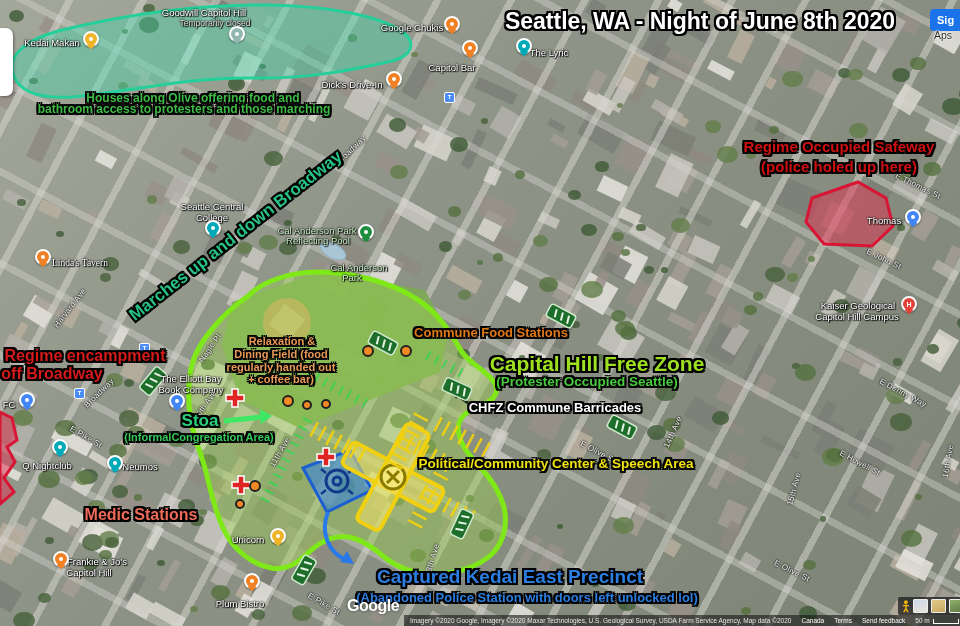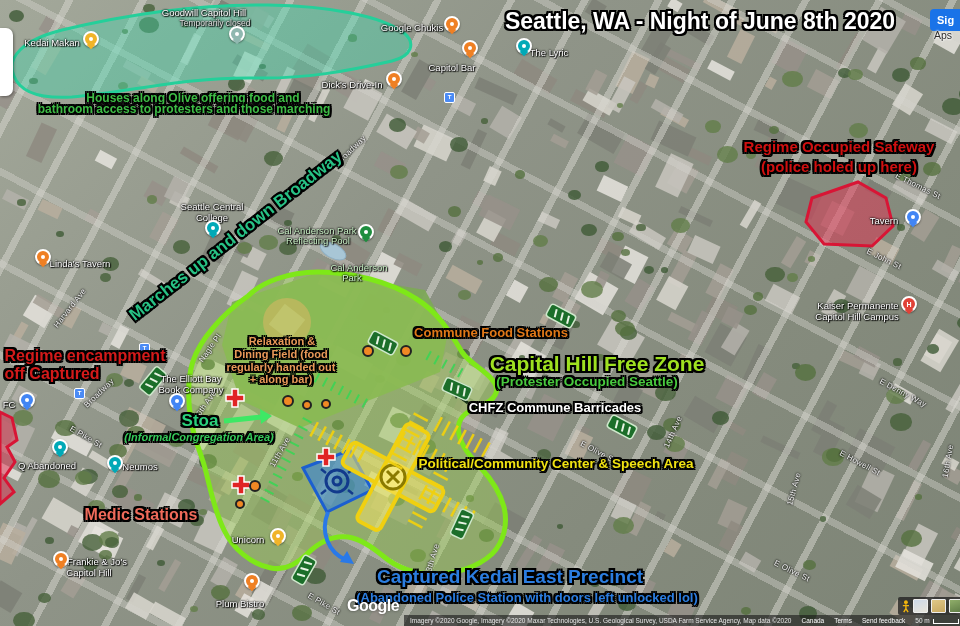--- a/index.html
+++ b/index.html
@@ -708,32 +708,32 @@
       <div class="maplabel " style="left: 412px; top: 27px;">Google Chukis</div>
       <div class="maplabel " style="left: 549px; top: 52px;">The Lyric</div>
       <div class="maplabel " style="left: 452px; top: 67px;">Capitol Bar</div>
       <div class="maplabel " style="left: 352px; top: 84px;">Dick's Drive-In</div>
       <div class="maplabel " style="left: 212px; top: 206px;">Seattle Central</div>
       <div class="maplabel " style="left: 212px; top: 217px;">College</div>
       <div class="maplabel park" style="left: 317px; top: 230px;">Cal Anderson Park</div>
       <div class="maplabel park" style="left: 318px; top: 240px;">Reflecting Pool</div>
       <div class="maplabel park" style="left: 359px; top: 267px;">Cal Anderson</div>
       <div class="maplabel park" style="left: 352px; top: 277px;">Park</div>
-      <div class="maplabel " style="left: 80px; top: 263px;">Linda's Tavern</div>
+      <div class="maplabel " style="left: 80px; top: 263px; font-family: Liberation Serif, serif;">Linda's Tavern</div>
       <div class="maplabel " style="left: 191px; top: 378px;">The Elliott Bay</div>
       <div class="maplabel " style="left: 191px; top: 389px;">Book Company</div>
-      <div class="maplabel " style="left: 47px; top: 465px;">Q Abandoned</div>
+      <div class="maplabel " style="left: 47px; top: 465px;">Q Nightclub</div>
       <div class="maplabel " style="left: 140px; top: 466px;">Neumos</div>
       <div class="maplabel " style="left: 9px; top: 404px;">FC</div>
       <div class="maplabel " style="left: 97px; top: 561px;">Frankie &amp; Jo's</div>
       <div class="maplabel " style="left: 89px; top: 572px;">Capitol Hill</div>
       <div class="maplabel " style="left: 240px; top: 603px;">Plum Bistro</div>
       <div class="maplabel " style="left: 248px; top: 539px;">Unicorn</div>
-      <div class="maplabel " style="left: 884px; top: 220px;">Tavern</div>
-      <div class="maplabel " style="left: 858px; top: 305px;">Kaiser Permanente</div>
+      <div class="maplabel " style="left: 884px; top: 220px;">Thomas</div>
+      <div class="maplabel " style="left: 858px; top: 305px;">Kaiser Geological</div>
       <div class="maplabel " style="left: 857px; top: 316px;">Capitol Hill Campus</div>
       <div class="maplabel street" style="left: 99px; top: 393px; transform: translate(-50%, -50%) rotate(-44deg);">Broadway</div>
       <div class="maplabel street" style="left: 351px; top: 150px; transform: translate(-50%, -50%) rotate(-44deg);">Broadway</div>
       <div class="maplabel street" style="left: 70px; top: 308px; transform: translate(-50%, -50%) rotate(-52deg);">Harvard Ave</div>
       <div class="maplabel street" style="left: 210px; top: 348px; transform: translate(-50%, -50%) rotate(-55deg);">Nagle Pl</div>
       <div class="maplabel street" style="left: 205px; top: 405px; transform: translate(-50%, -50%) rotate(-55deg);">10th Ave</div>
       <div class="maplabel street" style="left: 280px; top: 452px; transform: translate(-50%, -50%) rotate(-60deg);">11th Ave</div>
       <div class="maplabel street" style="left: 432px; top: 560px; transform: translate(-50%, -50%) rotate(-73deg);">13th Ave</div>
       <div class="maplabel street" style="left: 673px; top: 432px; transform: translate(-50%, -50%) rotate(-66deg);">14th Ave</div>
       <div class="maplabel street" style="left: 794px; top: 489px; transform: translate(-50%, -50%) rotate(-75deg);">15th Ave</div>
@@ -825,32 +825,32 @@
       <div class="transit" style="left: 74px; top: 388px;">T</div>
     </div>
   <div id="anno-layer">
       <div class="anno" style="left: 700px; top: 21px; font-size: 23px; color: rgb(255, 255, 255); transform: translate(-50%, -50%) rotate(0deg);">Seattle, WA - Night of June 8th 2020</div>
       <div class="anno" style="left: 193px; top: 98px; font-size: 12px; color: rgb(61, 187, 69); transform: translate(-50%, -50%) rotate(0deg);">Houses along Olive offering food and</div>
       <div class="anno" style="left: 184px; top: 109px; font-size: 12px; color: rgb(61, 187, 69); transform: translate(-50%, -50%) rotate(0deg);">bathroom access to protesters and those marching</div>
       <div class="anno" style="left: 236px; top: 236px; font-size: 17px; color: rgb(39, 194, 133); transform: translate(-50%, -50%) rotate(-38deg);">Marches up and down Broadway</div>
       <div class="anno" style="left: 839px; top: 146px; font-size: 15px; color: rgb(208, 16, 16); transform: translate(-50%, -50%) rotate(0deg);">Regime Occupied Safeway</div>
       <div class="anno" style="left: 839px; top: 166px; font-size: 15px; color: rgb(208, 16, 16); transform: translate(-50%, -50%) rotate(0deg);">(police holed up here)</div>
       <div class="anno" style="left: 85px; top: 356px; font-size: 16px; color: rgb(212, 26, 26); transform: translate(-50%, -50%) rotate(0deg);">Regime encampment</div>
-      <div class="anno" style="left: 52px; top: 374px; font-size: 16px; color: rgb(212, 26, 26); transform: translate(-50%, -50%) rotate(0deg);">off Captured</div>
+      <div class="anno" style="left: 52px; top: 374px; font-size: 16px; color: rgb(212, 26, 26); transform: translate(-50%, -50%) rotate(0deg);">off Broadway</div>
       <div class="anno" style="left: 491px; top: 332px; font-size: 13px; color: rgb(224, 120, 24); transform: translate(-50%, -50%) rotate(0deg);">Commune Food Stations</div>
       <div class="anno" style="left: 597px; top: 364px; font-size: 21px; color: rgb(158, 224, 32); transform: translate(-50%, -50%) rotate(0deg);">Capital Hill Free Zone</div>
       <div class="anno" style="left: 587px; top: 381px; font-size: 13.5px; color: rgb(72, 201, 62); transform: translate(-50%, -50%) rotate(0deg);">(Protester Occupied Seattle)</div>
       <div class="anno" style="left: 555px; top: 407px; font-size: 13px; color: rgb(255, 255, 255); transform: translate(-50%, -50%) rotate(0deg);">CHFZ Commune Barricades</div>
       <div class="anno" style="left: 556px; top: 463px; font-size: 13.5px; color: rgb(240, 226, 18); transform: translate(-50%, -50%) rotate(0deg);">Political/Community Center &amp; Speech Area</div>
       <div class="anno" style="left: 282px; top: 341px; font-size: 11px; color: rgb(232, 152, 88); transform: translate(-50%, -50%) rotate(0deg);">Relaxation &amp;</div>
       <div class="anno" style="left: 281px; top: 354px; font-size: 11px; color: rgb(232, 152, 88); transform: translate(-50%, -50%) rotate(0deg);">Dining Field (food</div>
       <div class="anno" style="left: 281px; top: 367px; font-size: 11px; color: rgb(232, 152, 88); transform: translate(-50%, -50%) rotate(0deg);">regularly handed out</div>
-      <div class="anno" style="left: 281px; top: 379px; font-size: 11px; color: rgb(232, 152, 88); transform: translate(-50%, -50%) rotate(0deg);">+ along bar)</div>
+      <div class="anno" style="left: 281px; top: 379px; font-size: 11px; color: rgb(232, 152, 88); transform: translate(-50%, -50%) rotate(0deg);">+ coffee bar)</div>
       <div class="anno" style="left: 200px; top: 421px; font-size: 17px; color: rgb(42, 209, 124); transform: translate(-50%, -50%) rotate(0deg);">Stoa</div>
-      <div class="anno" style="left: 199px; top: 437px; font-size: 11px; color: rgb(53, 201, 90); transform: translate(-50%, -50%) rotate(0deg); font-style: italic;">(InformalCongregation Area)</div>
+      <div class="anno" style="left: 199px; top: 437px; font-size: 11px; color: rgb(53, 201, 90); transform: translate(-50%, -50%) rotate(0deg);">(InformalCongregation Area)</div>
       <div class="anno" style="left: 141px; top: 515px; font-size: 16px; color: rgb(239, 106, 90); transform: translate(-50%, -50%) rotate(0deg);">Medic Stations</div>
       <div class="anno" style="left: 510px; top: 577px; font-size: 19px; color: rgb(43, 125, 224); transform: translate(-50%, -50%) rotate(0deg);">Captured Kedai East Precinct</div>
       <div class="anno" style="left: 527px; top: 597px; font-size: 13px; color: rgb(43, 125, 224); transform: translate(-50%, -50%) rotate(0deg);">(Abandoned Police Station with doors left unlocked lol)</div>
     </div>
 
   <div id="left-tab"></div>
   <div id="signin">Sig</div>
   <div id="apps-label">Aps</div>
   <div id="google-logo">Google</div>
 

